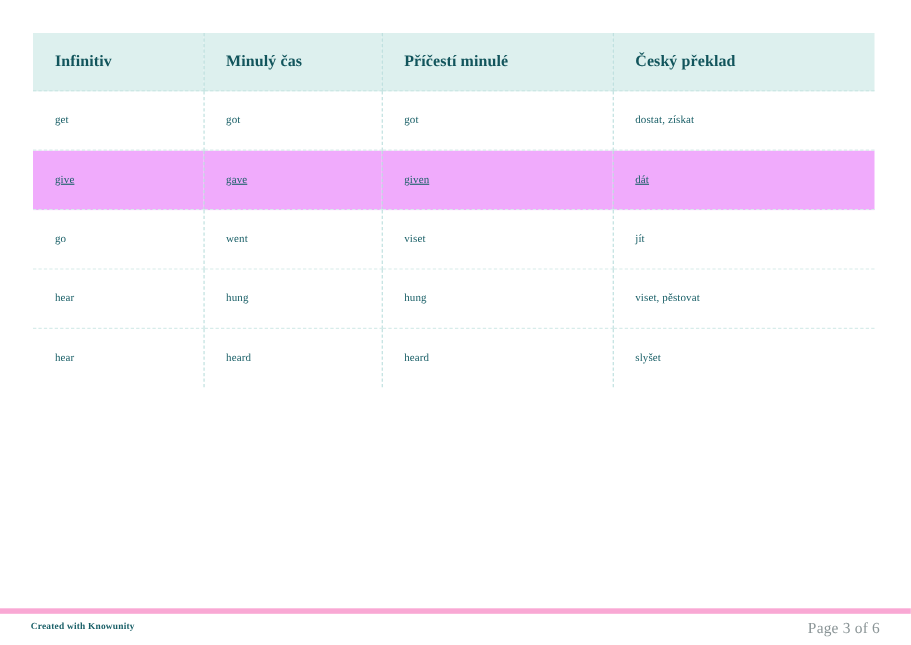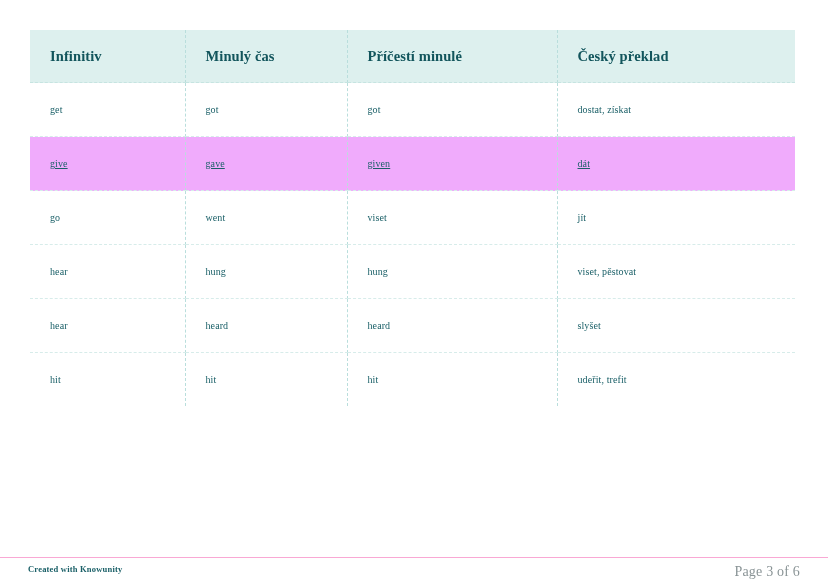--- a/index.html
+++ b/index.html
@@ -82,21 +82,21 @@
   col.c2 { width: 162px; }
   col.c3 { width: 210px; }
   col.c4 { width: 238px; }
 
   .footer {
     position: absolute;
     left: 0;
     bottom: 0;
     width: 828px;
     height: 28px;
-    border-top: 1px solid #f9a8d4;
+    border-top: 5px solid #f9a8d4;
     background: #ffffff;
     text-align: center;
   }
 
   .footer-left {
     position: absolute;
     left: 28px;
     top: 6px;
     font-size: 8.5px;
     font-weight: bold;
@@ -158,26 +158,20 @@
           <td>hung</td>
           <td>hung</td>
           <td>viset, pěstovat</td>
         </tr>
         <tr>
           <td>hear</td>
           <td>heard</td>
           <td>heard</td>
           <td>slyšet</td>
         </tr>
-        <tr>
-          <td>hit</td>
-          <td>hit</td>
-          <td>hit</td>
-          <td>udeřit, trefit</td>
-        </tr>
       </tbody>
     </table>
   </div>
 
   <div class="footer">
     <div class="footer-left">Created with Knowunity</div>
     <div class="footer-right">Page 3 of 6</div>
   </div>
 
 </div>

